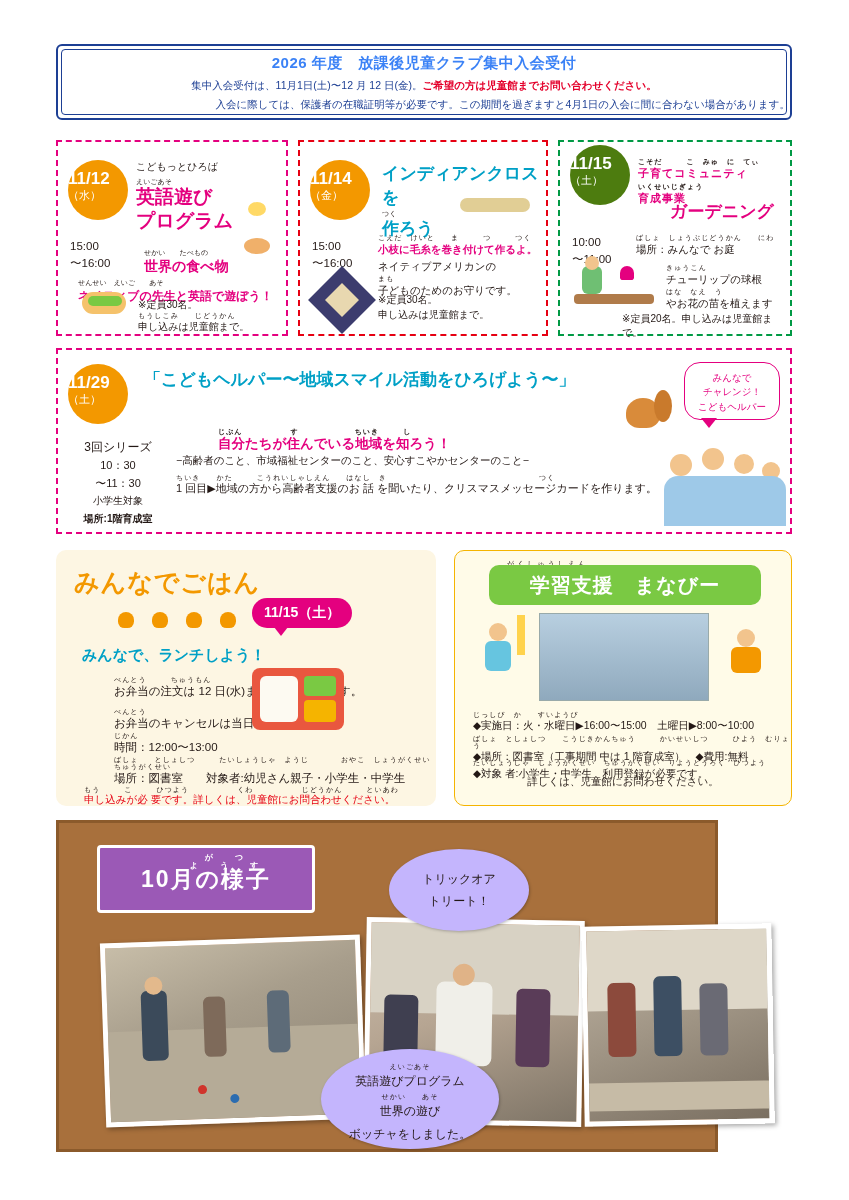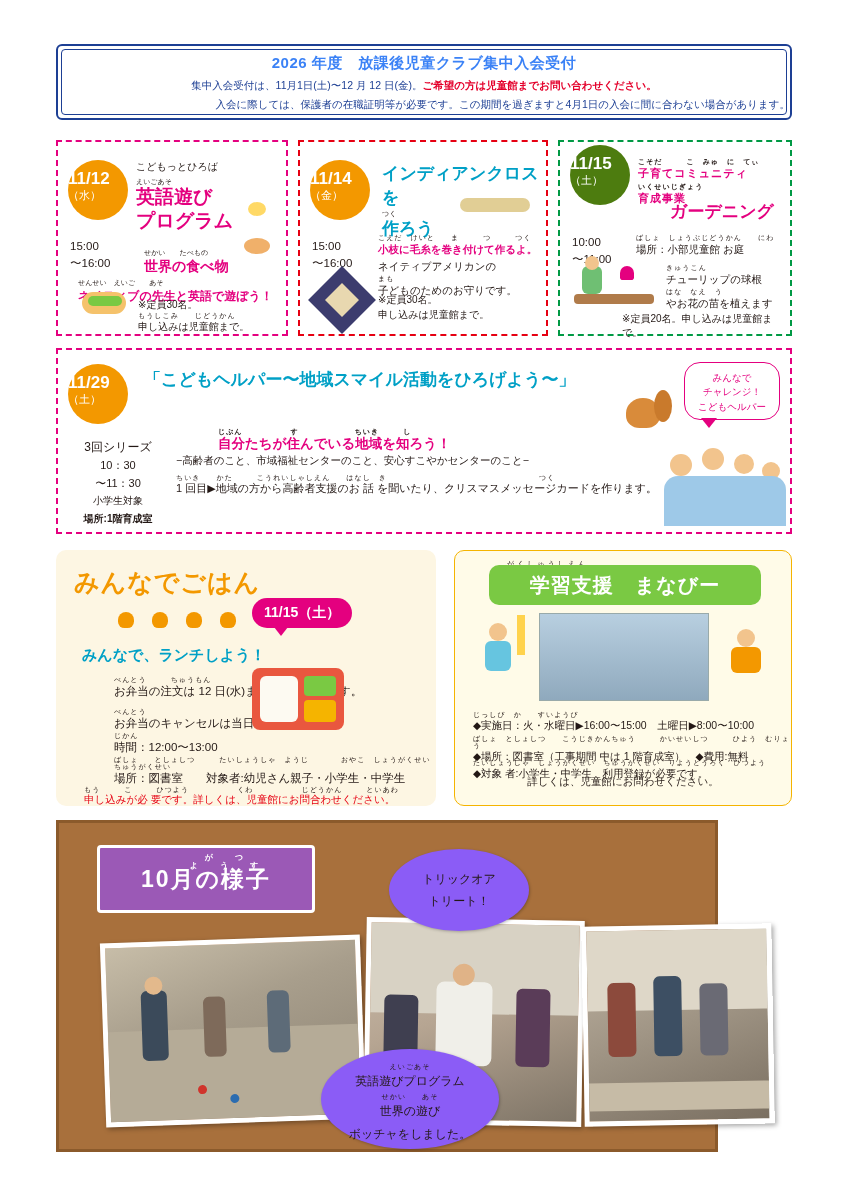--- a/index.html
+++ b/index.html
@@ -425,21 +425,21 @@
     transform: rotate(1deg);
     background: linear-gradient(160deg,#cdbfae 0%, #b6a592 45%, #7f7567 100%);
   }
   .p3 {
     left: 524px; top: 102px; width: 180px; height: 190px;
     transform: rotate(-1deg);
     background: linear-gradient(160deg,#c2b6a5 0%, #9f9484 50%, #7a6f61 100%);
   }
   .bubble-white {
     position: absolute;
-    background: #8b5cf6;
+    background: #c4b5fd;
     border-radius: 50%;
     text-align: center;
     color: #231815;
     box-shadow: 1px 1px 3px rgba(0,0,0,0.25);
   }
   .bw1 {
     left: 330px; top: 26px;
     width: 140px; height: 82px;
     font-size: 12px;
     padding-top: 20px;
@@ -541,21 +541,21 @@
     <div class="k-small">
       <span class="ruby">こそだ　　　こ　みゅ　に　てぃ</span>
       <span>子育てコミュニティ</span><br>
       <span class="ruby">いくせいじぎょう</span>
       <span>育成事業</span>
     </div>
     <div class="k-big">ガーデニング</div>
     <div class="time">10:00<br>〜11:00</div>
     <div class="place">
       <span class="ruby">ばしょ　しょうぶじどうかん　　にわ</span>
-      <span>場所：小部児童館 お庭</span>
+      <span>場所：みんなで お庭</span>
     </div>
     <div class="desc">
       <span class="ruby">きゅうこん</span>
       <span>チューリップの球根</span><br>
       <span class="ruby">はな　なえ　う</span>
       <span>やお花の苗を植えます</span>
     </div>
     <div class="note">※定員20名。申し込みは児童館まで。</div>
 
     <div class="deco" style="left:22px;top:124px;width:20px;height:28px;background:#6fbf73;border-radius:6px;"></div>

